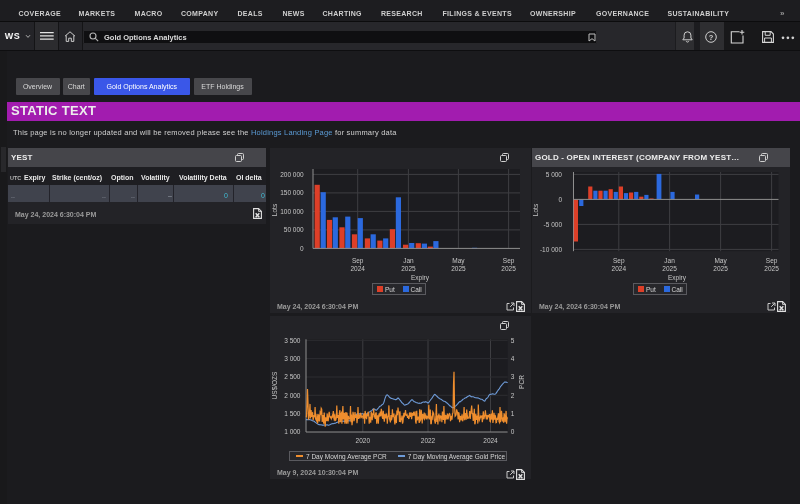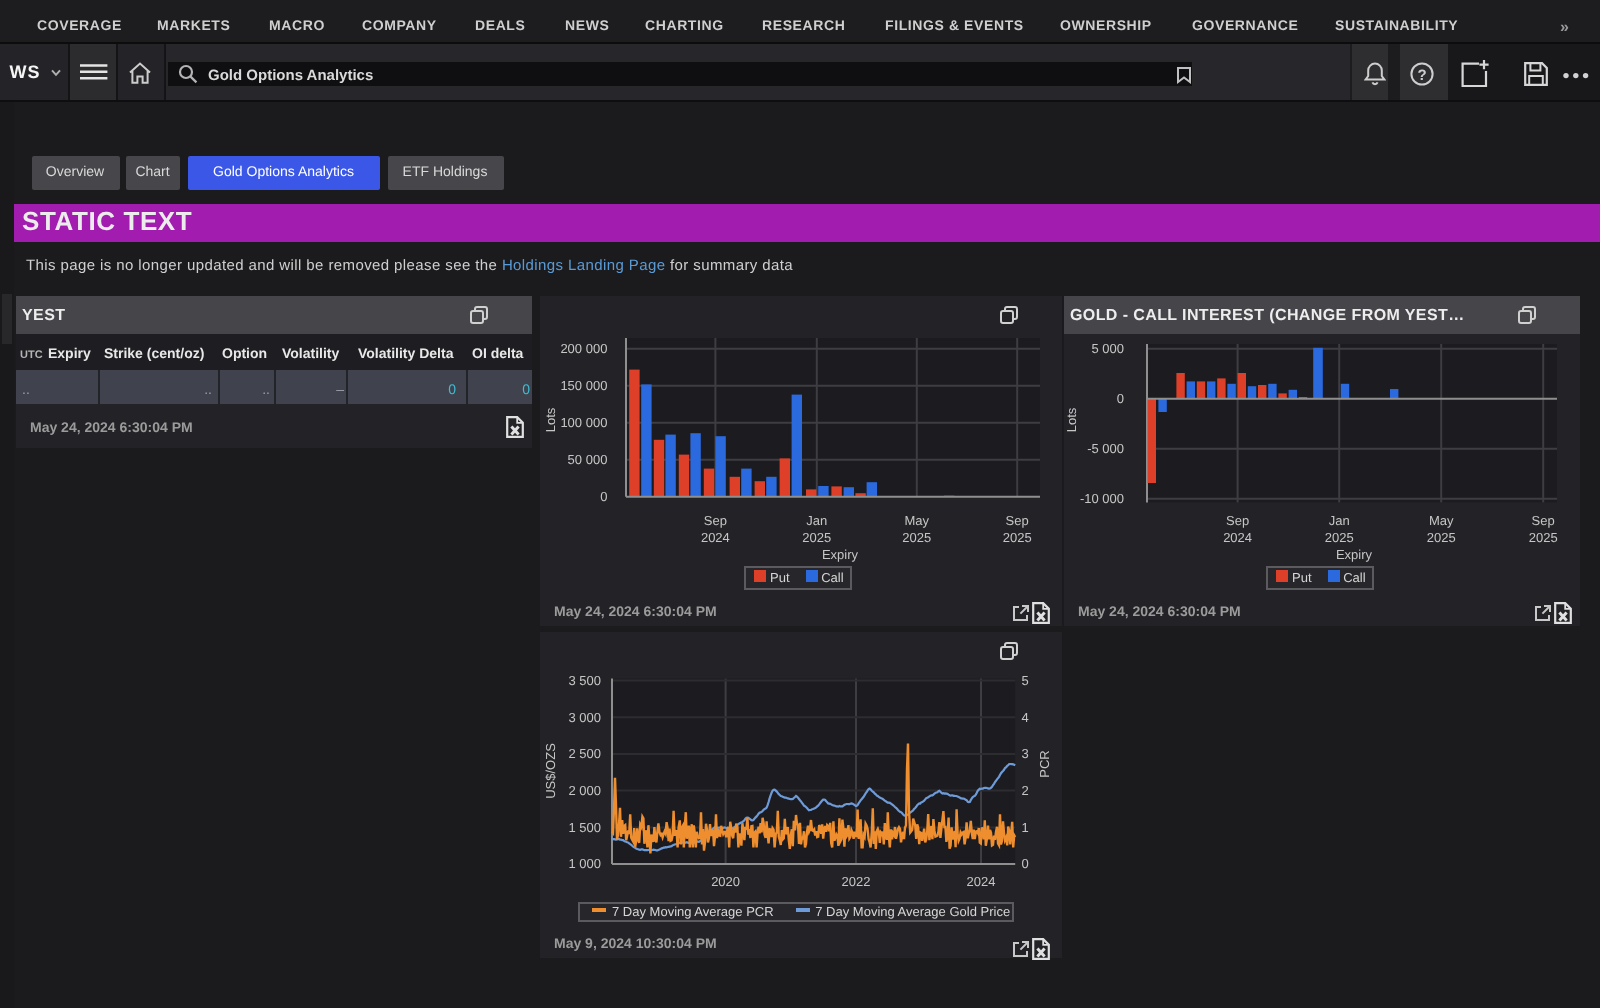--- a/index.html
+++ b/index.html
@@ -208,21 +208,21 @@
       <path d="M5 1 H8 V4 M8 1 L4.2 4.8" stroke="#c8c8c8" fill="none"></path>
     </svg>
   <svg class="ic" style="left:245.5px;top:153.5px" width="9" height="11" viewBox="0 0 9 11">
       <path d="M0.6 0.6 H5.6 L8.4 3.4 V10.4 H0.6 Z" stroke="#e0e0e0" stroke-width="1.1" fill="none"></path>
       <path d="M5.6 0.6 V3.4 H8.4" stroke="#e0e0e0" stroke-width="0.9" fill="none"></path>
       <path d="M2.7 5.2 L6.3 9.2 M6.3 5.2 L2.7 9.2" stroke="#e0e0e0" stroke-width="1.5"></path>
     </svg>
 </div>
 
 <div class="panel" style="left:532px;top:147.5px;width:258px;height:165px">
-  <div class="phead">GOLD - CALL INTEREST (CHANGE FROM YEST…</div>
+  <div class="phead">GOLD - OPEN INTEREST (COMPANY FROM YEST…</div>
   <svg class="ic" style="right:22px;top:5px" width="9" height="9" viewBox="0 0 9 9">
       <rect x="0.5" y="2.5" width="6" height="6" rx="1" stroke="#d0d0d0" fill="none"></rect>
       <path d="M2.5 2.5 V1.5 A1 1 0 0 1 3.5 0.5 H7.5 A1 1 0 0 1 8.5 1.5 V5.5 A1 1 0 0 1 7.5 6.5 H6.5" stroke="#d0d0d0" fill="none"></path>
     </svg>
   <svg width="258" height="165" style="position:absolute;left:0;top:0">
       <rect x="41.5" y="24" width="205.0" height="79.2" fill="#1c1c20"></rect>
       <line x1="86.8" y1="24" x2="86.8" y2="103.2" stroke="#3e3e42"></line>
       <line x1="137.6" y1="24" x2="137.6" y2="103.2" stroke="#3e3e42"></line>
       <line x1="188.6" y1="24" x2="188.6" y2="103.2" stroke="#3e3e42"></line>
       <line x1="239.6" y1="24" x2="239.6" y2="103.2" stroke="#3e3e42"></line>

